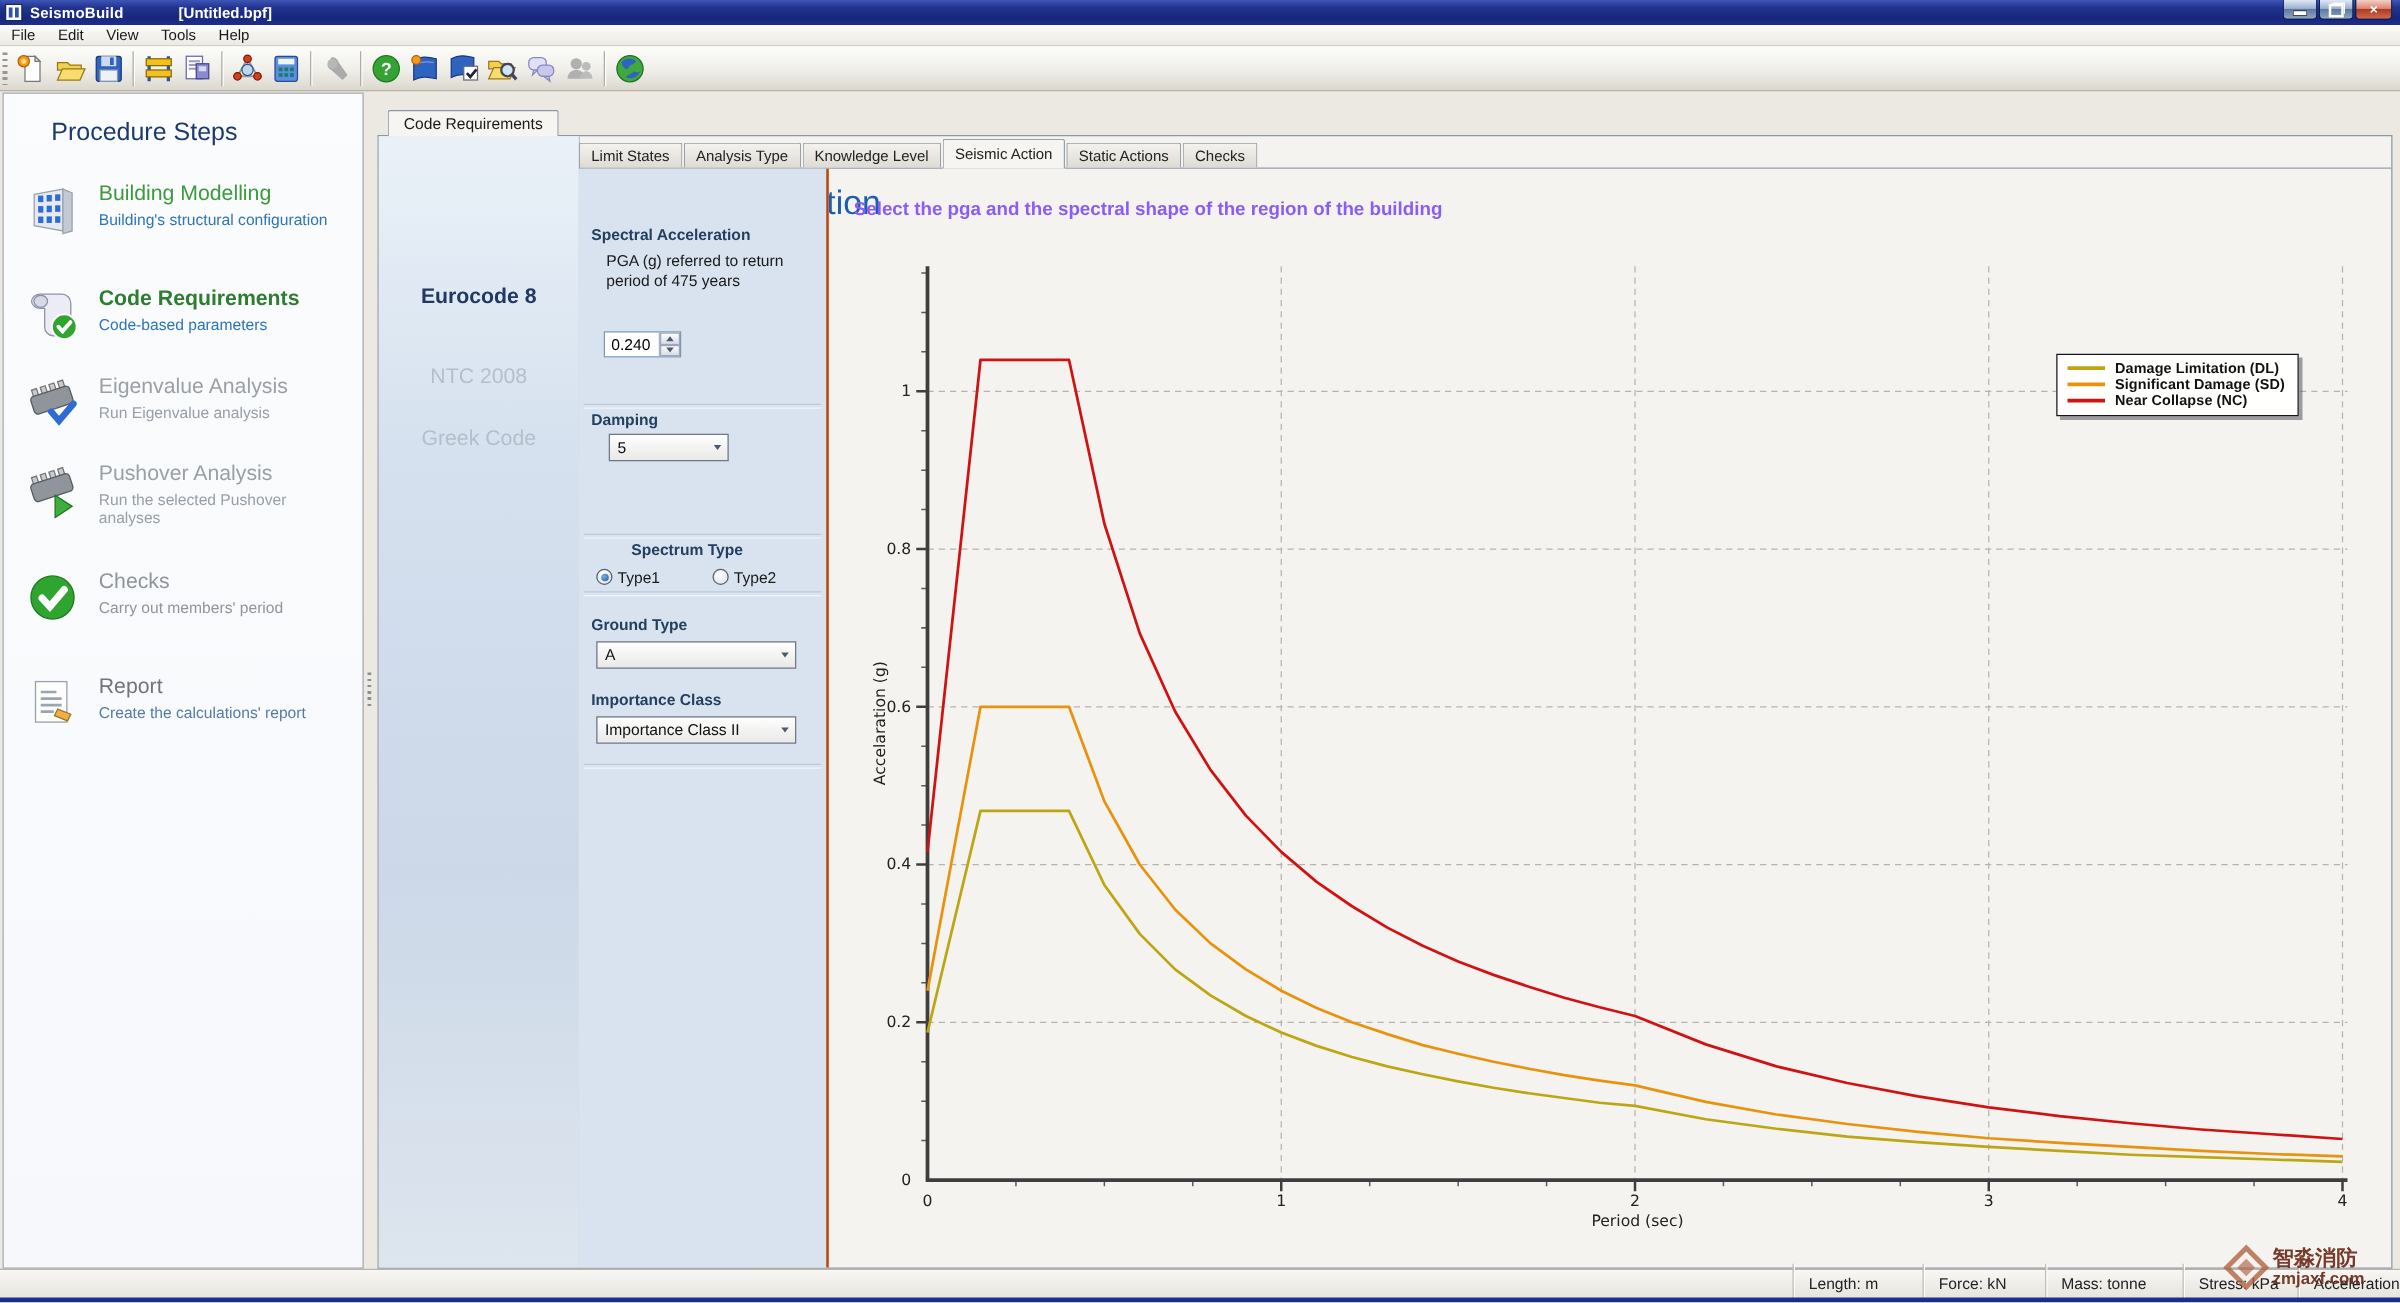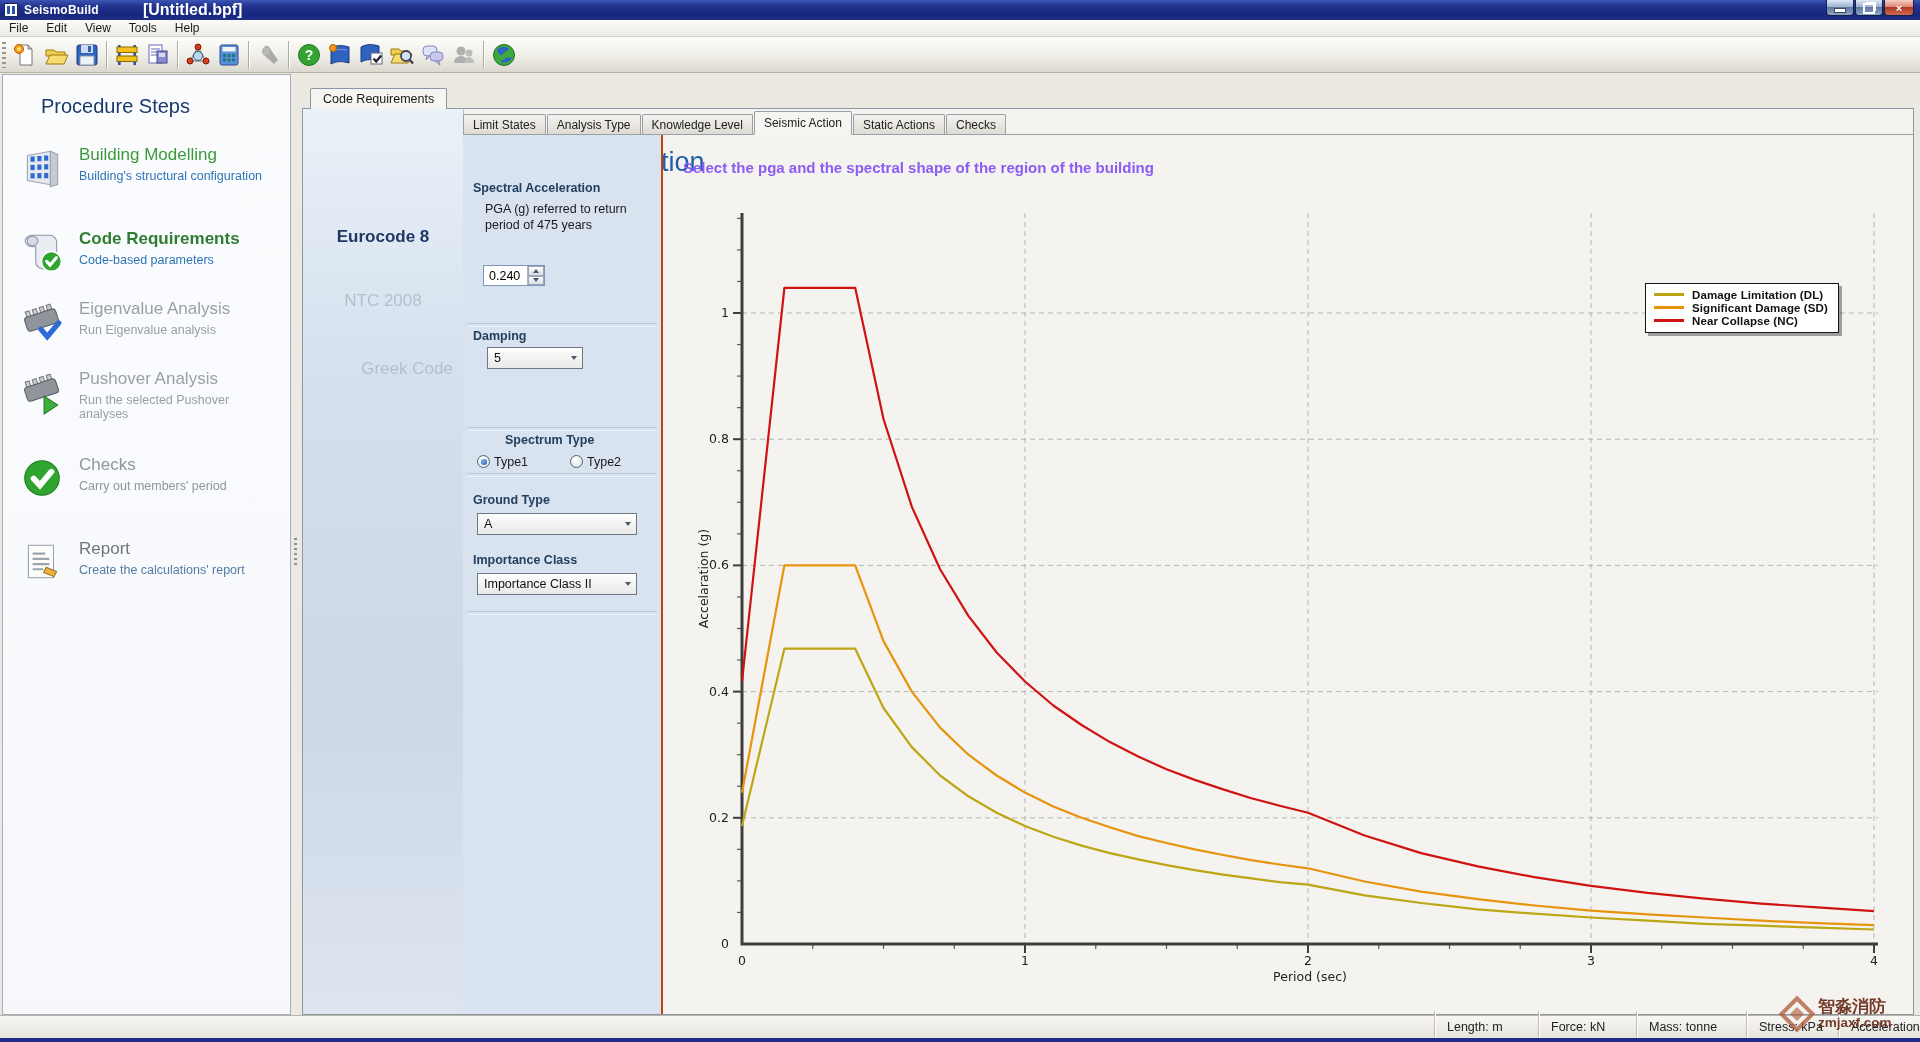--- a/index.html
+++ b/index.html
@@ -4,21 +4,21 @@
 <style>
   html,body{margin:0;padding:0;background:#d8d8d2;}
   #app{position:relative;width:1920px;height:1042px;overflow:hidden;background:#ece9e3;
        font-family:"Liberation Sans",sans-serif;-webkit-font-smoothing:antialiased;}
   
   .titlebar{position:absolute;left:0;top:0;width:1920px;height:20px;
     background:linear-gradient(180deg,#3d55b5 0%,#22348f 30%,#18277d 70%,#1d2f8a 100%);
     color:#fff;display:flex;align-items:center;}
   .titlebar .app-ico{margin:0 6px 0 4px;display:flex;}
   .t-app{font-size:12px;font-weight:bold;letter-spacing:.2px;}
-  .t-doc{font-size:16px;font-weight:bold;margin-left:14px;padding-left:30px;}
+  .t-doc{font-size:12px;font-weight:bold;margin-left:14px;padding-left:30px;}
   .winbtns{position:absolute;right:6px;top:0;display:flex;}
   .wbtn{width:28px;height:16px;border:1px solid #10204a;border-top:none;border-radius:0 0 4px 4px;
     margin-left:1px;display:flex;align-items:center;justify-content:center;
     background:linear-gradient(180deg,#dfe8f5 0%,#9db1d2 45%,#60799f 50%,#8ea6c6 100%);box-sizing:border-box;}
   .wbtn.close{width:30px;background:linear-gradient(180deg,#f4cfc4 0%,#dd8672 45%,#b03a24 50%,#cf6ul 100%);
     background:linear-gradient(180deg,#f4cfc4 0%,#dd8672 45%,#b03a24 50%,#ce6a52 100%);
     color:#fff;font-weight:bold;font-size:11px;}
   .g-min{width:10px;height:3px;background:#fff;border:1px solid #3a4a66;margin-top:6px;}
   .g-res{width:8px;height:7px;border:2px solid #fff;box-shadow:2px -2px 0 -1px #fff;margin-top:2px;}
   
@@ -384,21 +384,21 @@
 
   <div class="doc-tab">
     <span>Code Requirements</span>
   </div>
 
   <div class="content">
 
     <div class="codes">
       <div class="code-name code-active" style="top:118px;">Eurocode 8</div>
       <div class="code-name code-idle" style="top:182px;">NTC 2008</div>
-      <div class="code-name code-idle" style="top:250px;padding-left:24px;">Greek Code</div>
+      <div class="code-name code-idle" style="top:232px;">Greek Code</div>
     </div>
 
     <div class="subtabs">
       <div class="subtab">
           <span>Limit States</span>
         </div>
       <div class="subtab">
           <span>Analysis Type</span>
         </div>
       <div class="subtab">

